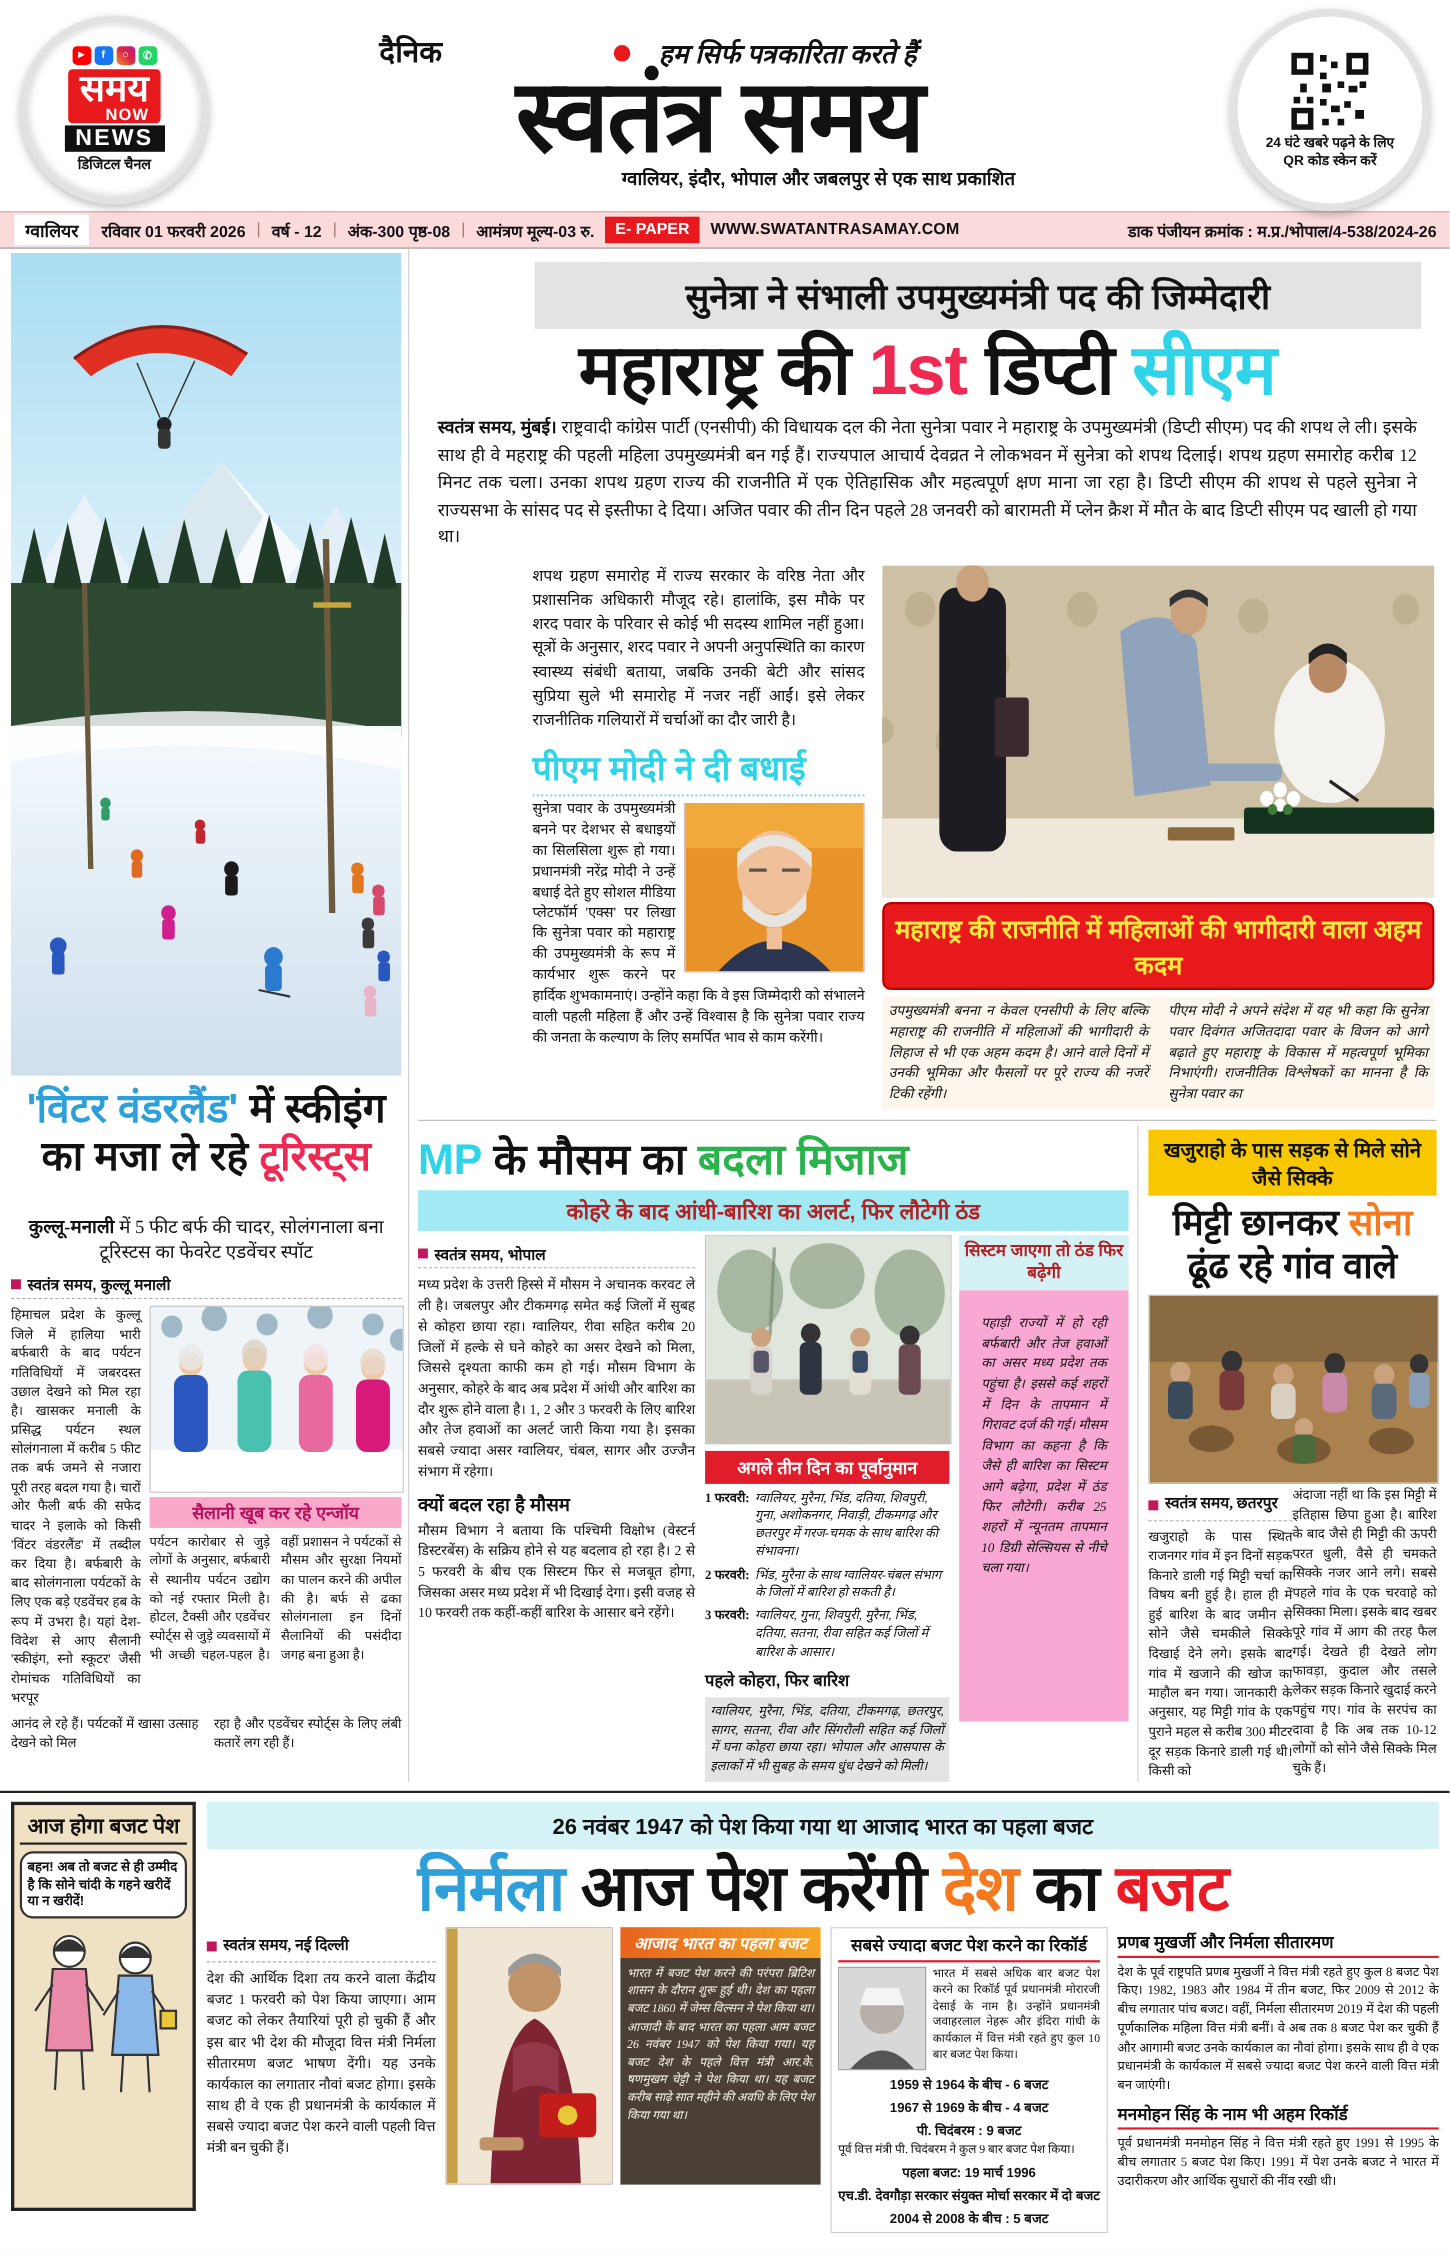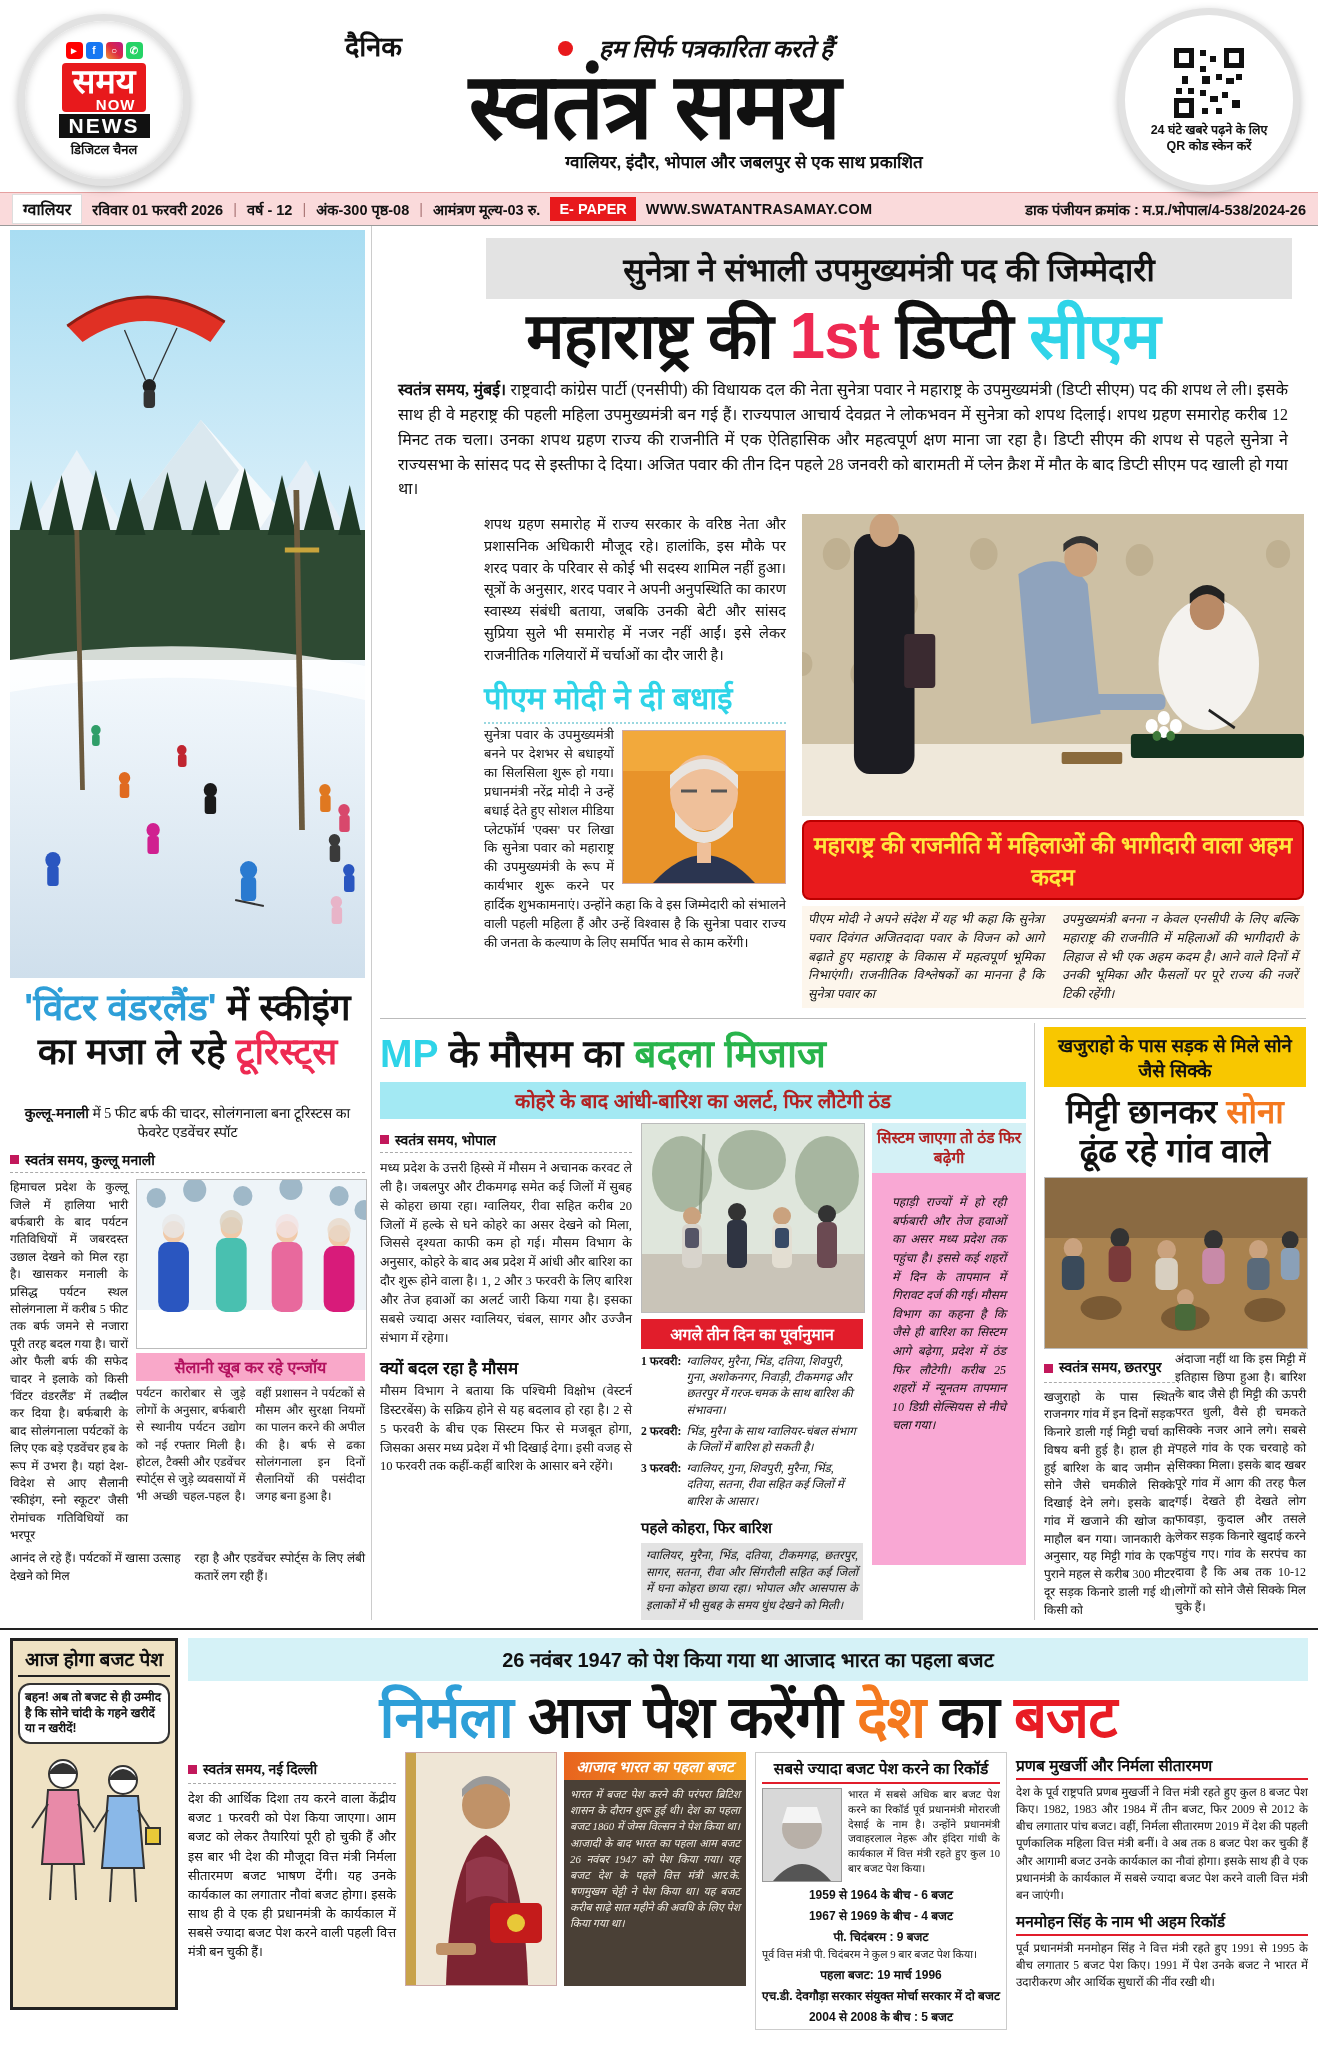--- a/index.html
+++ b/index.html
@@ -54,21 +54,21 @@
   .sign-photo{width:100%;height:302px;display:block;}
   .photo-caption{background:#e8191c;color:#ffe83d;font-size:23px;font-weight:bold;text-align:center;border-radius:8px;padding:6px 4px;margin-top:4px;border:2px solid #b00;}
   .caption-cols{display:flex;gap:18px;margin-top:6px;background:#fdf6ec;padding:4px 6px;}
   .caption-cols p{margin:0;font-size:12.5px;line-height:1.5;font-style:italic;text-align:justify;font-family:"Liberation Serif",serif;flex:1;}
   
   .byline{display:flex;align-items:center;gap:6px;font-weight:bold;font-size:14px;border-bottom:1px dashed #aaa;padding:3px 0;margin:4px 0 6px;}
   .byline .sq{width:9px;height:9px;background:#c2185b;display:inline-block;}
   
   .lead-photo{width:100%;height:748px;display:block;}
   .ski-headline{font-size:37px;font-weight:bold;text-align:center;line-height:1.2;margin-top:8px;}
-  .ski-sub{font-size:14px;text-align:center;line-height:1.35;margin:6px 0 2px;font-family:"Liberation Serif",serif;}
+  .ski-sub{font-size:17px;text-align:center;line-height:1.35;margin:6px 0 2px;font-family:"Liberation Serif",serif;}
   .ski-sub b{font-weight:bold;}
   .ski-row{display:flex;gap:8px;}
   .ski-textcol{width:118px;flex:0 0 auto;font-size:12px;line-height:1.45;text-align:justify;font-family:"Liberation Serif",serif;}
   .ski-photocol{flex:1;min-width:0;}
   .snow-photo{width:100%;height:168px;display:block;border:1px solid #bbb;}
   .pinkbar{background:#f9a8c9;color:#b3125f;font-size:16px;font-weight:bold;text-align:center;padding:3px 0;margin:4px 0;}
   .ski-two{column-count:2;column-gap:10px;font-size:11.8px;line-height:1.45;text-align:justify;font-family:"Liberation Serif",serif;}
   .ski-foot{display:flex;gap:14px;font-size:12px;line-height:1.45;margin-top:6px;font-family:"Liberation Serif",serif;}
   .ski-foot p{margin:0;flex:1;text-align:justify;}
   
@@ -378,22 +378,22 @@
               </g>
             <g fill="#3f7a3a">
                 <circle cx="410" cy="222" r="5"></circle>
                 <circle cx="426" cy="222" r="5"></circle>
               </g>
             <rect x="300" y="238" width="70" height="12" rx="2" fill="#8a6a3c"></rect>
             <line x1="470" y1="196" x2="500" y2="214" stroke="#222" stroke-width="3"></line>
           </svg>
           <div class="photo-caption">महाराष्ट्र की राजनीति में महिलाओं की भागीदारी वाला अहम कदम</div>
           <div class="caption-cols">
+            <p>उपमुख्यमंत्री बनना न केवल एनसीपी के लिए बल्कि महाराष्ट्र की राजनीति में महिलाओं की भागीदारी के लिहाज से भी एक अहम कदम है। आने वाले दिनों में उनकी भूमिका और फैसलों पर पूरे राज्य की नजरें टिकी रहेंगी।</p>
             <p>पीएम मोदी ने अपने संदेश में यह भी कहा कि सुनेत्रा पवार दिवंगत अजितदादा पवार के विजन को आगे बढ़ाते हुए महाराष्ट्र के विकास में महत्वपूर्ण भूमिका निभाएंगी। राजनीतिक विश्लेषकों का मानना है कि सुनेत्रा पवार का</p>
-            <p>उपमुख्यमंत्री बनना न केवल एनसीपी के लिए बल्कि महाराष्ट्र की राजनीति में महिलाओं की भागीदारी के लिहाज से भी एक अहम कदम है। आने वाले दिनों में उनकी भूमिका और फैसलों पर पूरे राज्य की नजरें टिकी रहेंगी।</p>
           </div>
         </div>
       </div>
 
       <div class="row2">
         <div class="weather">
           <h2 class="weather-h"><span class="c-cyan">MP</span><span> के मौसम का </span><span class="c-green">बदला मिजाज</span></h2>
           <div class="alertbar">कोहरे के बाद आंधी-बारिश का अलर्ट, फिर लौटेगी ठंड</div>
           <div class="weather-cols">
             <div class="wcol1">

